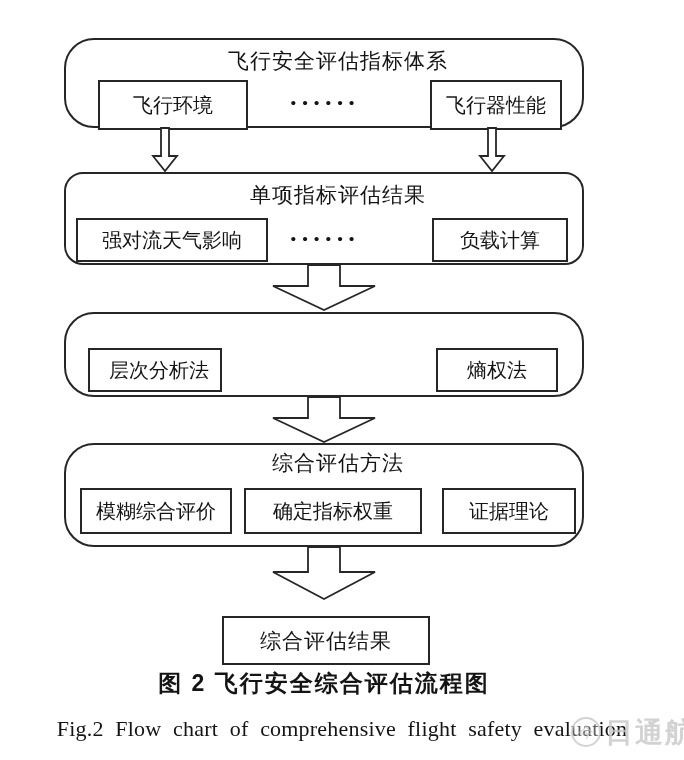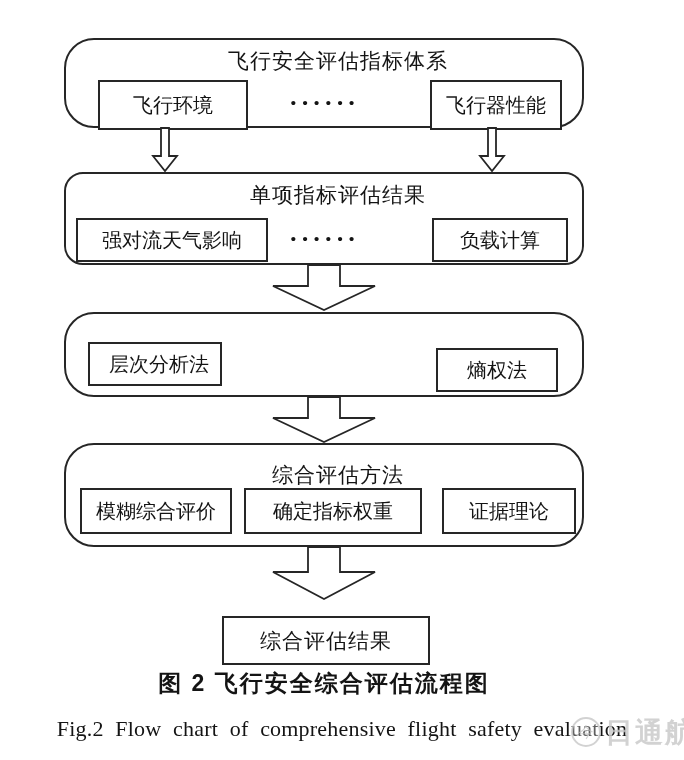--- a/index.html
+++ b/index.html
@@ -86,32 +86,32 @@
     <div class="node" style="left:366px;top:44px;width:136px;height:44px;">负载计算</div>
   </div>
 
   <div class="arrow" style="left:271px;top:264px;">
     <svg width="106" height="48" viewBox="0 0 106 48">
       <polygon points="37,1 69,1 69,22 104,22 53,46 2,22 37,22" fill="#ffffff" stroke="#262626" stroke-width="1.8"></polygon>
     </svg>
   </div>
 
   <div class="group" style="top:312px;height:85px;">
-    <div class="node" style="left:22px;top:28px;width:134px;height:44px;padding-left:8px;">层次分析法</div>
+    <div class="node" style="left:22px;top:34px;width:134px;height:44px;padding-left:8px;">层次分析法</div>
     <div class="node" style="left:370px;top:34px;width:122px;height:44px;">熵权法</div>
   </div>
 
   <div class="arrow" style="left:271px;top:396px;">
     <svg width="106" height="48" viewBox="0 0 106 48">
       <polygon points="37,1 69,1 69,22 104,22 53,46 2,22 37,22" fill="#ffffff" stroke="#262626" stroke-width="1.8"></polygon>
     </svg>
   </div>
 
   <div class="group" style="top:443px;height:104px;">
-    <div class="gtitle" style="top:16px;">综合评估方法</div>
+    <div class="gtitle" style="top:4px;">综合评估方法</div>
     <div class="node" style="left:14px;top:43px;width:152px;height:46px;">模糊综合评价</div>
     <div class="node" style="left:178px;top:43px;width:178px;height:46px;">确定指标权重</div>
     <div class="node" style="left:376px;top:43px;width:134px;height:46px;">证据理论</div>
   </div>
 
   <div class="arrow" style="left:271px;top:546px;">
     <svg width="106" height="55" viewBox="0 0 106 55">
       <polygon points="37,1 69,1 69,26 104,26 53,53 2,26 37,26" fill="#ffffff" stroke="#262626" stroke-width="1.8"></polygon>
     </svg>
   </div>

